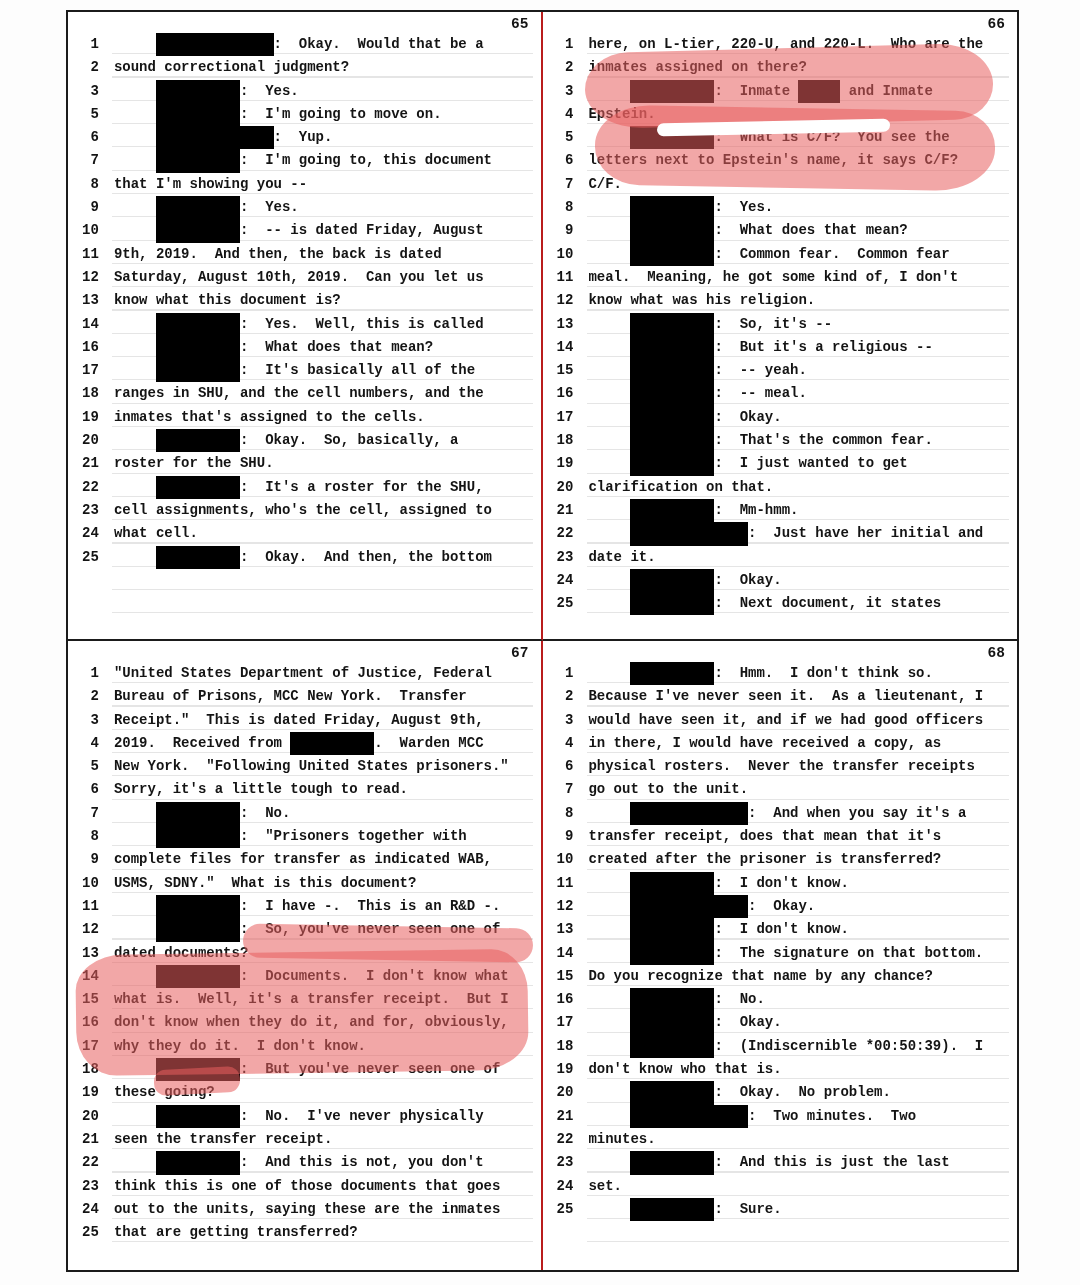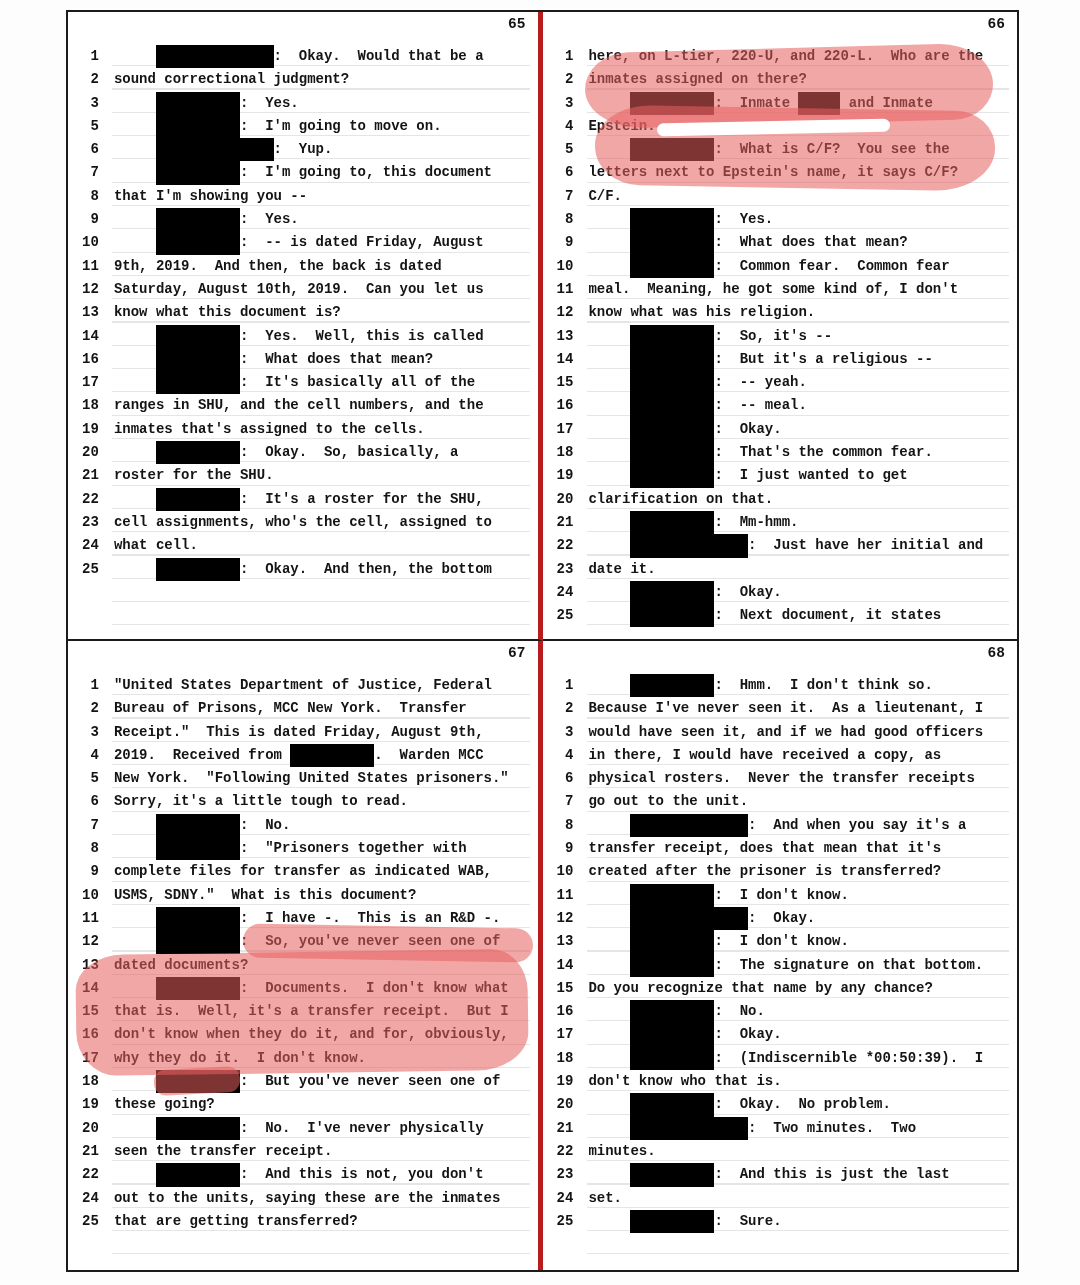--- a/index.html
+++ b/index.html
@@ -11,25 +11,25 @@
   .sheet{
     position:absolute;left:66px;top:10px;width:949px;height:1258px;
     border:2px solid #1b1b1b;background:#ffffff;
     display:grid;grid-template-columns:1fr 1fr;grid-template-rows:1fr 1fr;
   }
   .cell{
     position:relative;overflow:hidden;background:#fff;
     font-weight:bold;font-size:14px;color:#141414;
   }
   .cell.bb{border-bottom:2px solid #1b1b1b;}
-  .cell.br{border-right:5px solid #b91c1c;text-decoration:underline;}
+  .cell.br{border-right:2px solid #b91c1c;text-decoration:underline;}
   .pageno{
     position:absolute;top:4px;right:12px;font-size:14.5px;z-index:1;
   }
-  .lines{position:absolute;left:0;top:33px;right:0;height:583px;}
+  .lines{position:absolute;left:0;top:21px;right:0;height:583px;}
   
   .lines::before{
     content:"";position:absolute;left:44px;right:8px;top:0;bottom:0;z-index:0;
     background:repeating-linear-gradient(180deg,
       rgba(0,0,0,0) 0px, rgba(0,0,0,0) 20.1px,
       rgba(0,0,0,0.10) 20.1px, rgba(0,0,0,0.10) 21.2px,
       rgba(0,0,0,0) 21.2px, rgba(0,0,0,0) 23.3px);
     pointer-events:none;
   }
   .row{
@@ -126,28 +126,29 @@
         <div class="row"><span class="ln">5</span><span class="tx">New York.  "Following United States prisoners."</span></div>
         <div class="row"><span class="ln">6</span><span class="tx">Sorry, it's a little tough to read.</span></div>
         <div class="row"><span class="ln">7</span><span class="tx">     <span class="bar" style="width: 10ch;"></span>:  No.</span></div>
         <div class="row"><span class="ln">8</span><span class="tx">     <span class="bar" style="width: 10ch;"></span>:  "Prisoners together with</span></div>
         <div class="row"><span class="ln">9</span><span class="tx">complete files for transfer as indicated WAB,</span></div>
         <div class="row"><span class="ln">10</span><span class="tx">USMS, SDNY."  What is this document?</span></div>
         <div class="row"><span class="ln">11</span><span class="tx">     <span class="bar" style="width: 10ch;"></span>:  I have -.  This is an R&amp;D -.</span></div>
         <div class="row"><span class="ln">12</span><span class="tx">     <span class="bar" style="width: 10ch;"></span>:  So, you've never seen one of</span></div>
         <div class="row"><span class="ln">13</span><span class="tx">dated documents?</span></div>
         <div class="row"><span class="ln">14</span><span class="tx">     <span class="bar" style="width: 10ch;"></span>:  Documents.  I don't know what</span></div>
-        <div class="row"><span class="ln">15</span><span class="tx">that is.  Well, it's a transfer receipt.  But I</span></div>
+        <div class="row"><span class="ln">15</span><span class="tx">what is.  Well, it's a transfer receipt.  But I</span></div>
         <div class="row"><span class="ln">16</span><span class="tx">don't know when they do it, and for, obviously,</span></div>
         <div class="row"><span class="ln">17</span><span class="tx">why they do it.  I don't know.</span></div>
         <div class="row"><span class="ln">18</span><span class="tx">     <span class="bar" style="width: 10ch;"></span>:  But you've never seen one of</span></div>
         <div class="row"><span class="ln">19</span><span class="tx">these going?</span></div>
         <div class="row"><span class="ln">20</span><span class="tx">     <span class="bar" style="width: 10ch;"></span>:  No.  I've never physically</span></div>
         <div class="row"><span class="ln">21</span><span class="tx">seen the transfer receipt.</span></div>
         <div class="row"><span class="ln">22</span><span class="tx">     <span class="bar" style="width: 10ch;"></span>:  And this is not, you don't</span></div>
+        <div class="row"><span class="ln">23</span><span class="tx">think this is one of those documents that goes</span></div>
         <div class="row"><span class="ln">24</span><span class="tx">out to the units, saying these are the inmates</span></div>
         <div class="row"><span class="ln">25</span><span class="tx">that are getting transferred?</span></div>
       </div>
     <div class="mark" style="left:175px;top:285px;width:290px;height:34px;border-radius:18px;transform:rotate(1deg);"></div>
     <div class="mark" style="left:8px;top:311px;width:452px;height:121px;border-radius:48px 36px 52px 40px / 36px 42px 38px 44px;transform:rotate(-0.8deg);"></div>
     <div class="mark" style="left:86px;top:427px;width:86px;height:26px;border-radius:12px;transform:rotate(-3deg);"></div>
   </div>
 
   <div class="cell">
     <div class="pageno">68</div>

